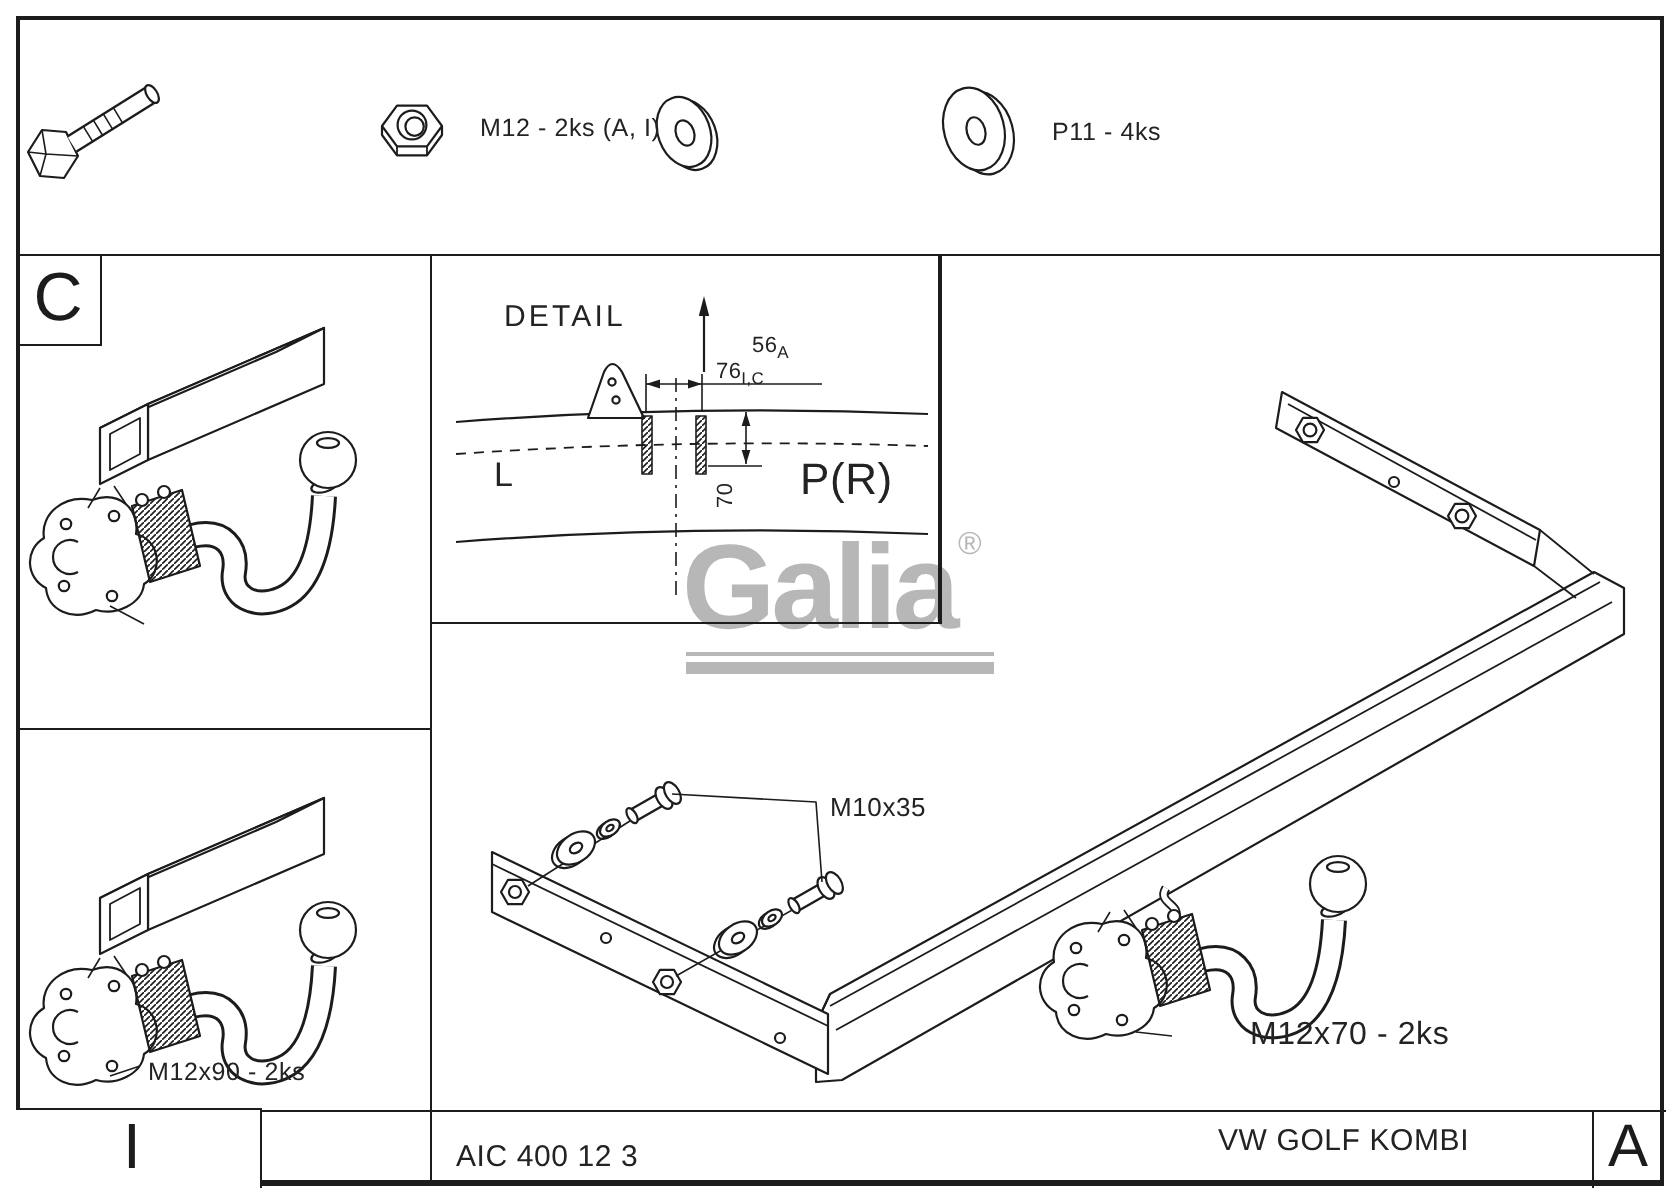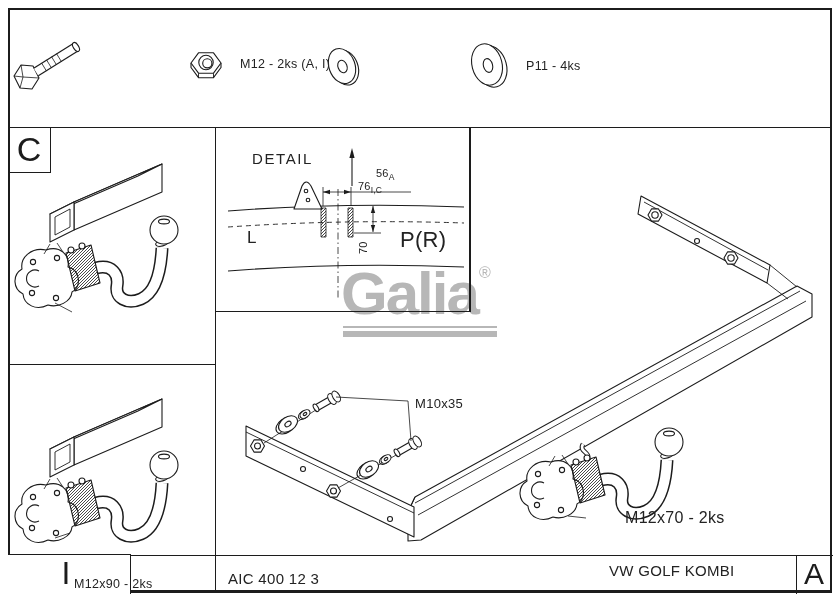--- a/index.html
+++ b/index.html
@@ -184,21 +184,21 @@
   <div class="bx" style="left:8px;top:554px;width:122px;height:39px;border-top:1.7px solid #1c1c1c;border-right:1.7px solid #1c1c1c;background:#fff;"></div>
   <div class="bx" style="left:796px;top:555px;width:36px;height:38px;border-left:1.7px solid #1c1c1c;border-top:1.7px solid #1c1c1c;"></div>
 
   <div class="marker" style="left:8px;top:128px;width:42px;height:42px;">C</div>
   <div class="marker" style="left:36px;top:555px;width:60px;height:37px;font-size:32px;">I</div>
   <div class="marker" style="left:797px;top:556px;width:34px;height:36px;font-size:30px;">A</div>
 
   <div class="t lbl" style="left:228px;top:57px;margin-left:12px;">M12 - 2ks (A, I)</div>
   <div class="t lbl" style="left:526px;top:59px;">P11 - 4ks</div>
 
-  <div class="t lbl" style="left:74px;top:529px;margin-top:48px;">M12x90 - 2ks</div>
+  <div class="t lbl" style="left:74px;top:529px;">M12x90 - 2ks</div>
 
   <div class="t" style="left:252px;top:150px;font-size:15px;letter-spacing:1.6px;">DETAIL</div>
   <div class="t dim" style="left:376px;top:167px;">
     <span>56</span><sub>A</sub>
   </div>
   <div class="t dim" style="left:358px;top:180px;">
     <span>76</span><sub>I,C</sub>
   </div>
   <div class="t dim" style="left:353px;top:238px;width:20px;transform:rotate(-90deg);">70</div>
   <div class="t" style="left:247px;top:228px;font-size:17px;">L</div>

